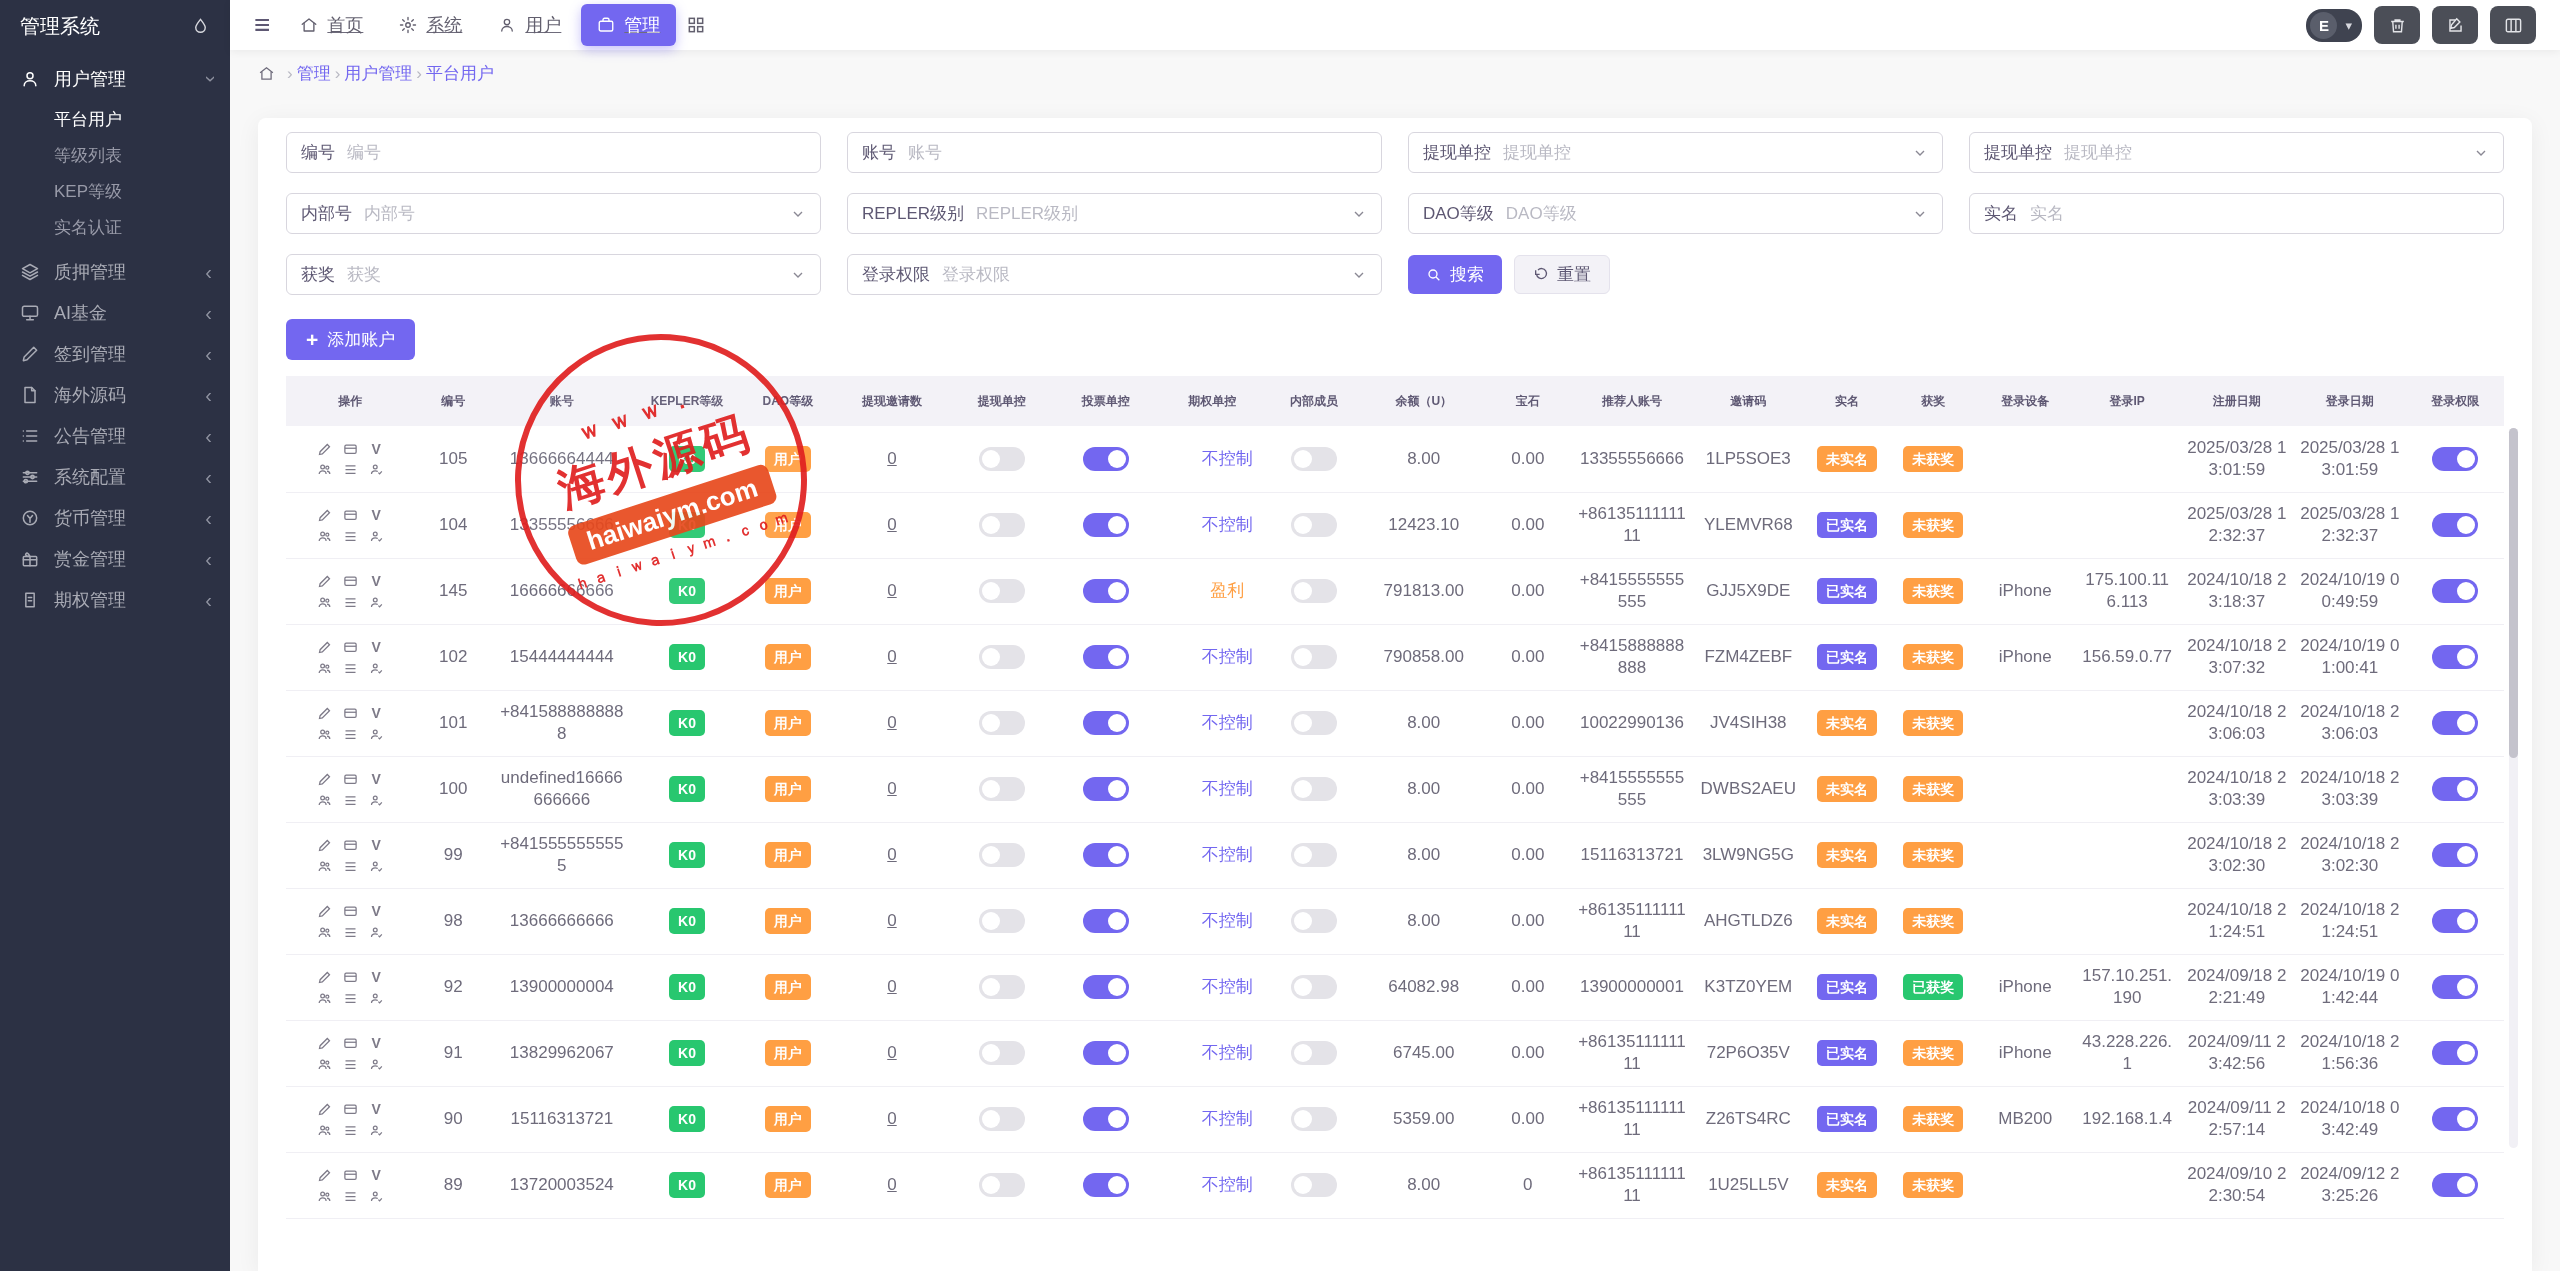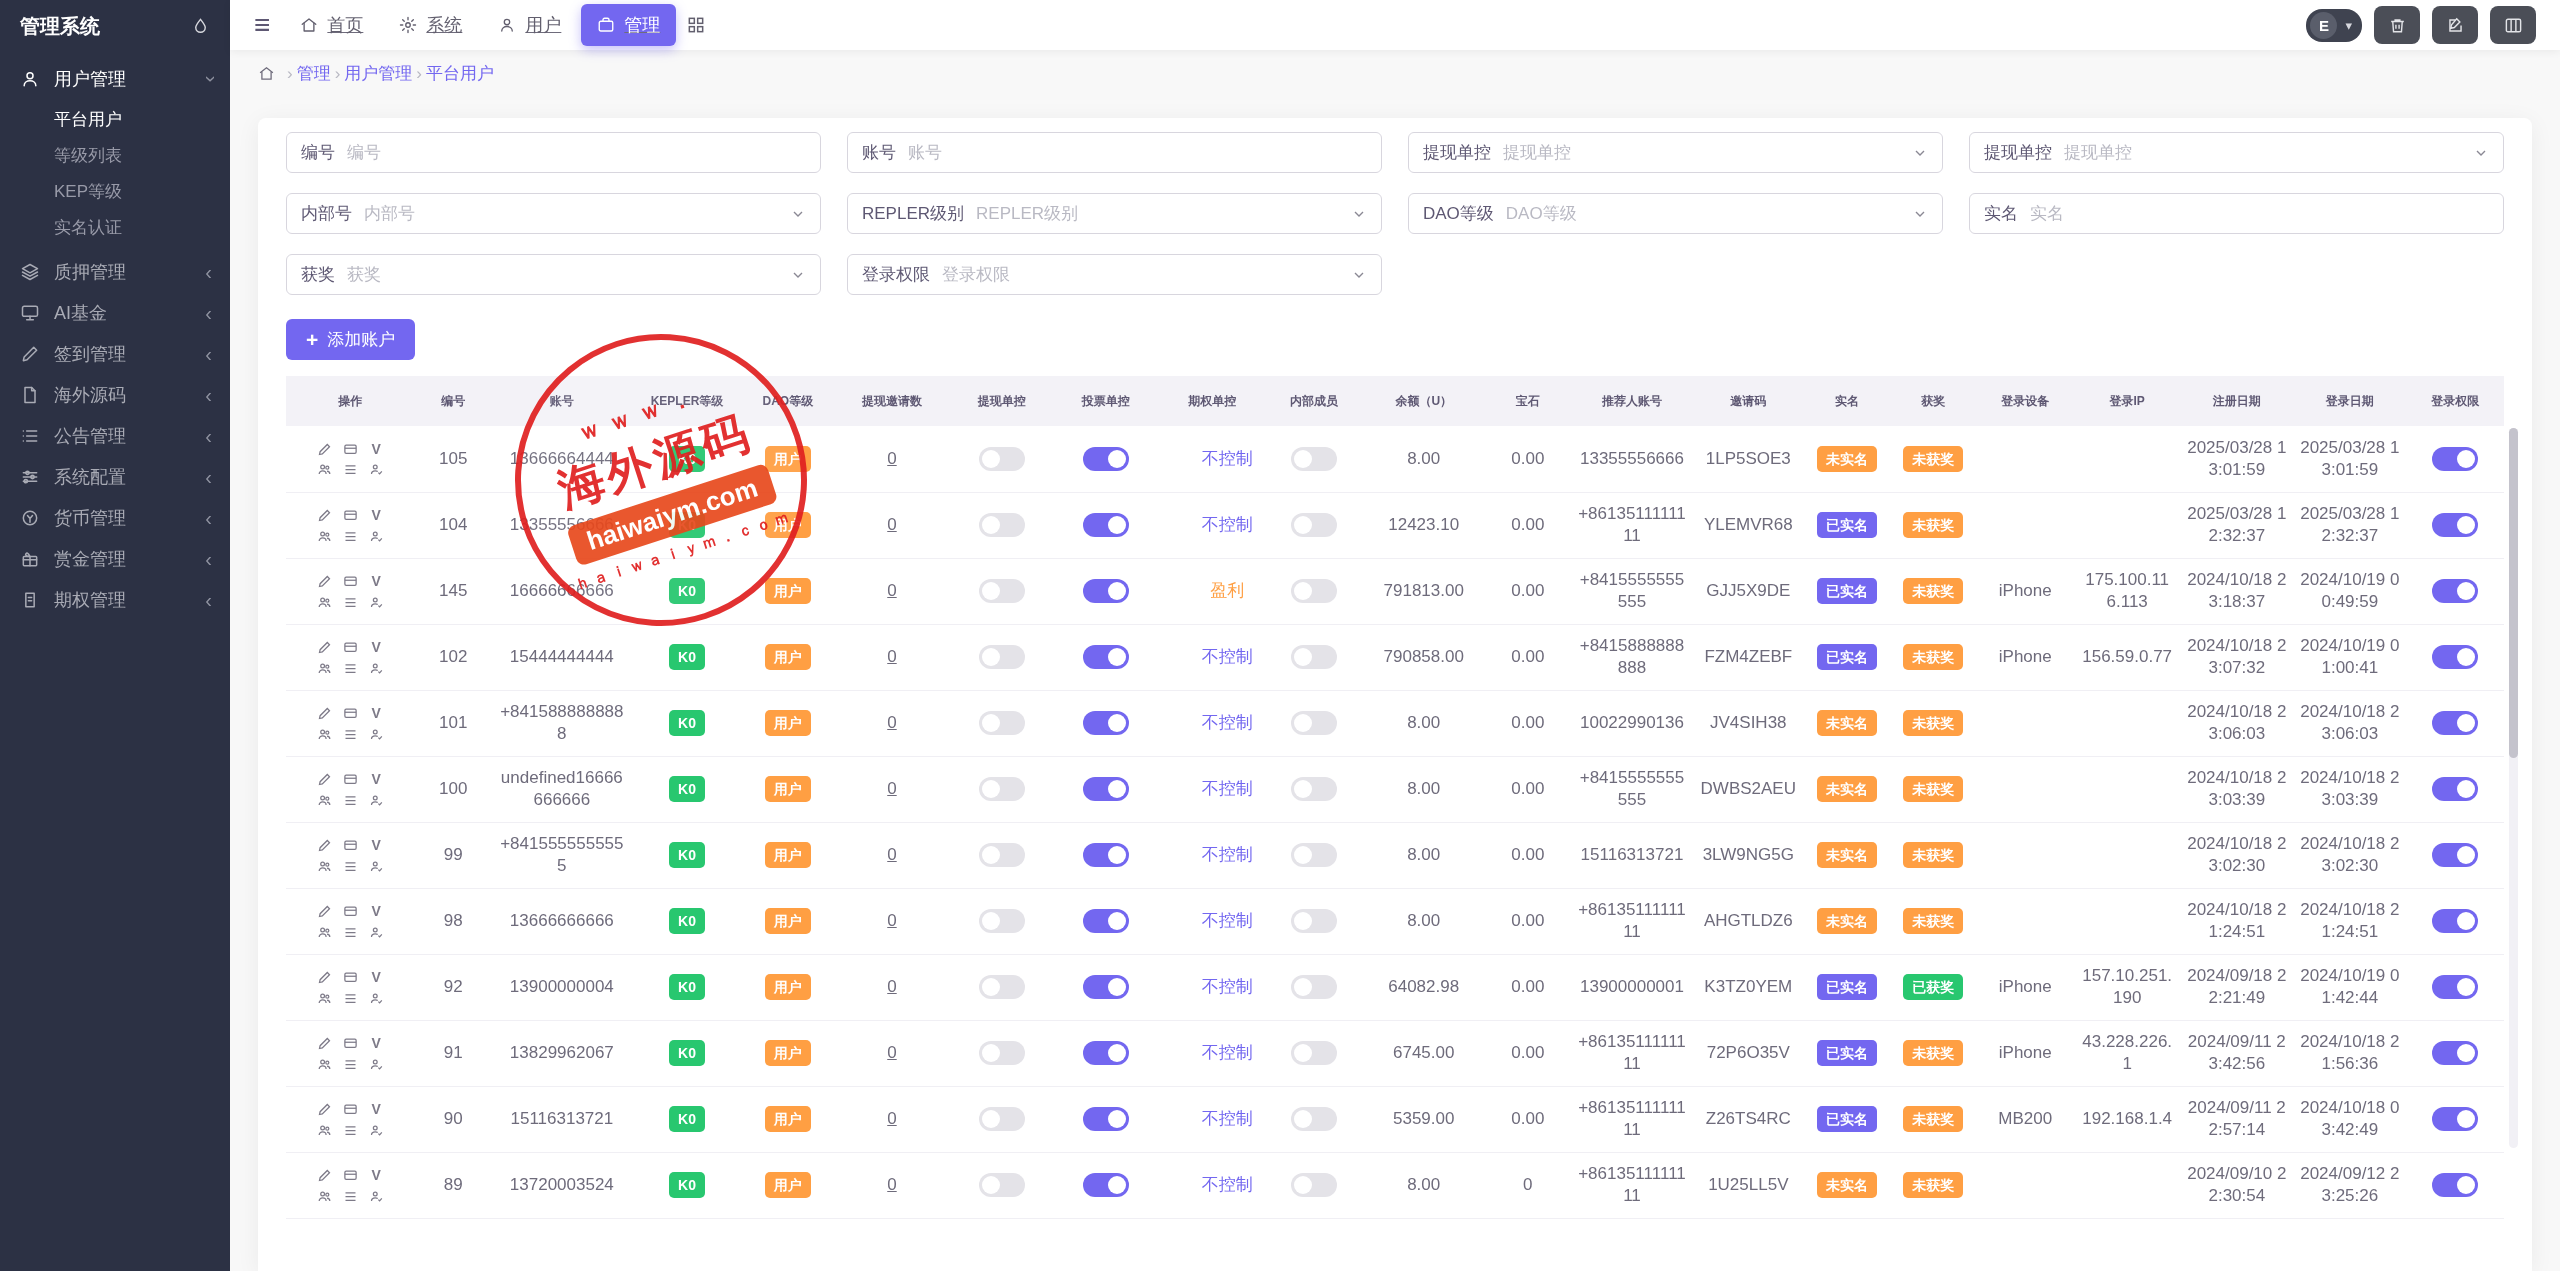--- a/index.html
+++ b/index.html
@@ -6,21 +6,21 @@
   html,body { width: 2560px; height: 1271px; overflow: hidden; }
   body {
     font-family: "Liberation Sans", "DejaVu Sans", sans-serif;
     background: #f8f8f8; color: #6e6b7b; font-size: 17px;
   }
   .app { display: flex; height: 100%; }
 
   
   .sidebar { width: 230px; flex-shrink: 0; background: #2c3144; color: #a9abb5; display: flex; flex-direction: column; }
   .sb-header { height: 52px; display: flex; align-items: center; justify-content: space-between; padding: 0 20px; }
-  .sb-title { color: #fff; font-weight: bold; font-size: 20px; }
+  .sb-title { color: #fff; font-weight: normal; font-size: 20px; }
   .sb-drop { color: #d7d8de; display: inline-flex; cursor: pointer; }
   .menu { padding: 6px 0; overflow: hidden; }
   .menu-item { display: flex; align-items: center; height: 41px; padding: 0 18px; font-size: 18px; color: #a9abb5; cursor: pointer; }
   .menu-item.open { color: #fff; }
   .mi-icon { width: 24px; height: 24px; margin-right: 12px; display: inline-flex; align-items: center; justify-content: center; }
   .mi-label { flex: 1; white-space: nowrap; }
   .chev { color: #8f92a0; font-size: 20px; line-height: 1; display: inline-flex; }
   .chev.down { transform: rotate(-90deg); }
   .submenu { padding: 2px 0 6px; }
   .submenu-item { height: 36px; display: flex; align-items: center; padding-left: 54px; font-size: 17px; color: #989aa8; cursor: pointer; }
@@ -386,20 +386,36 @@
             </div>
             <div class="fgroup">
               <span class="flabel">登录权限</span>
               <span class="fph">登录权限</span>
               <span class="fcaret">
                   <svg viewBox="0 0 24 24" width="16" height="16" fill="none" stroke="currentColor" stroke-width="2">
                     <path d="M6 9l6 6 6-6"></path>
                   </svg>
                 </span>
             </div>
+            <div class="fbuttons">
+              <button class="btn btn-search">
+                <svg viewBox="0 0 24 24" width="16" height="16" fill="none" stroke="currentColor" stroke-width="2">
+                    <circle cx="10.5" cy="10.5" r="6"></circle>
+                    <path d="M15 15l5 5"></path>
+                  </svg>
+                <span>搜索</span>
+              </button>
+              <button class="btn btn-reset">
+                <svg viewBox="0 0 24 24" width="16" height="16" fill="none" stroke="currentColor" stroke-width="2">
+                    <path d="M4 5v6h6"></path>
+                    <path d="M5.3 11a7.5 7.5 0 1 0 2.2-6.6"></path>
+                  </svg>
+                <span>重置</span>
+              </button>
+            </div>
           </div>
         </div>
 
         <button class="add-btn">
           <span class="plus">+</span>
           <span>添加账户</span>
         </button>
 
         <div class="table-wrap">
           <table>

